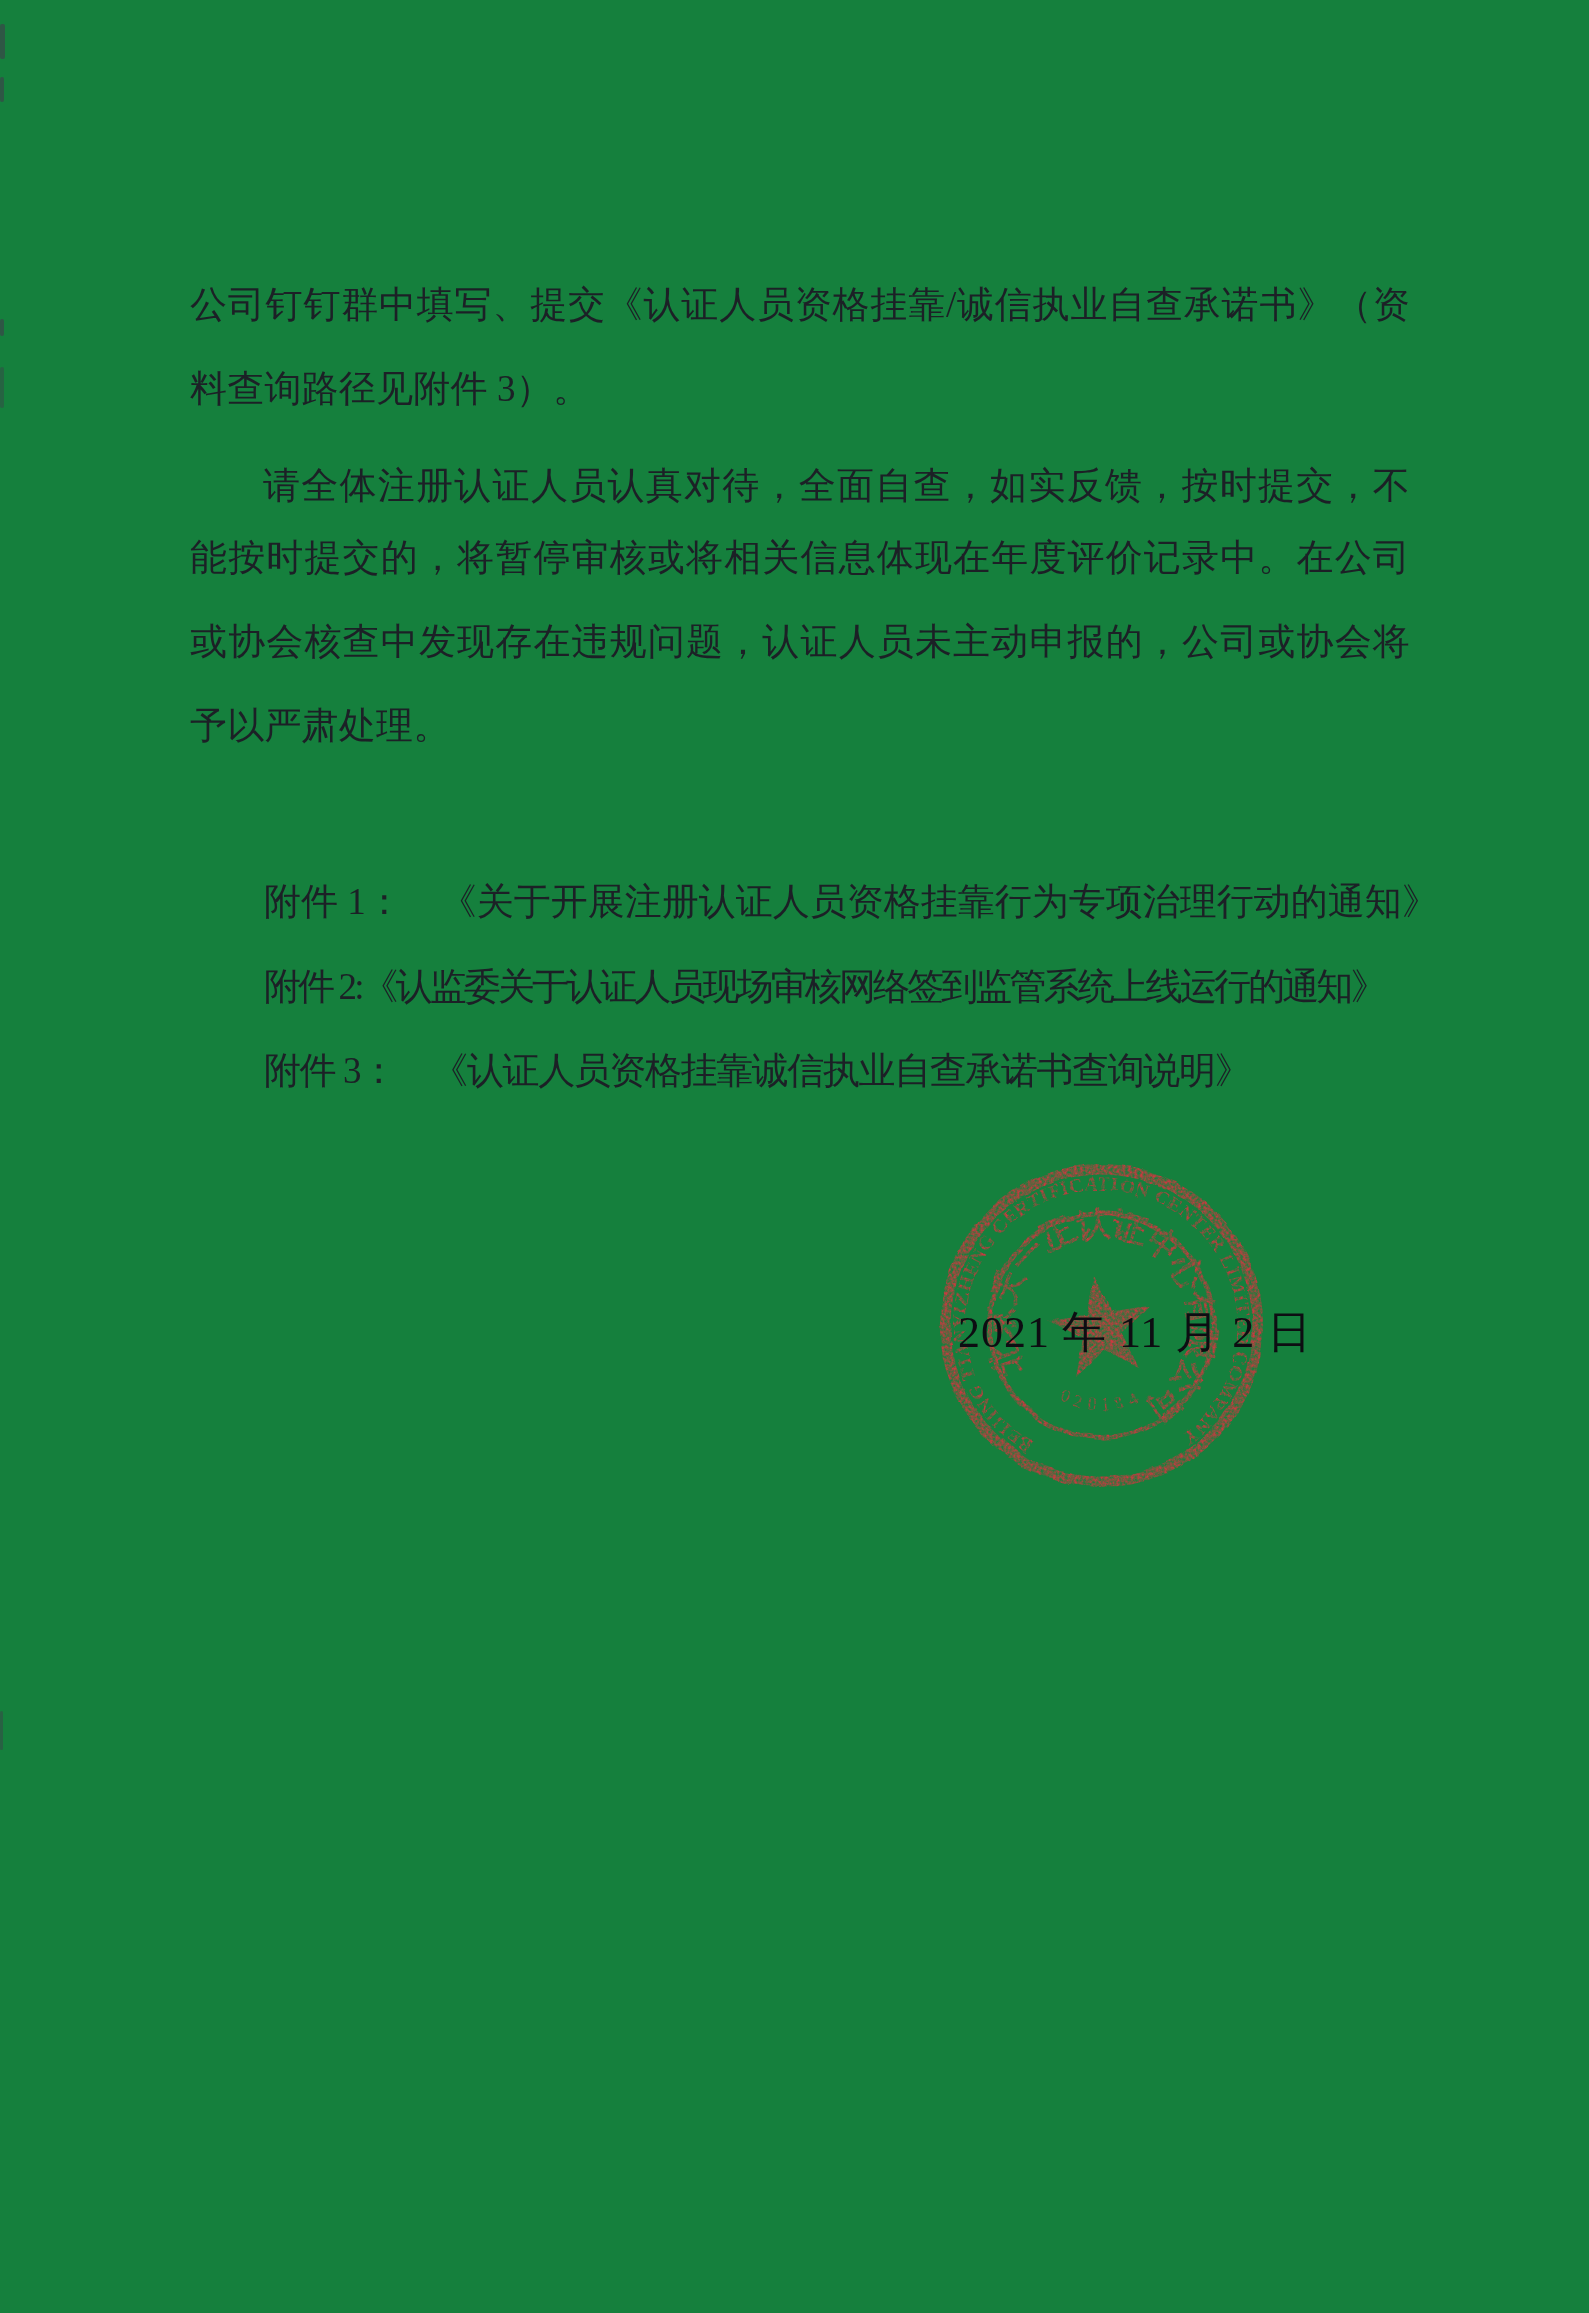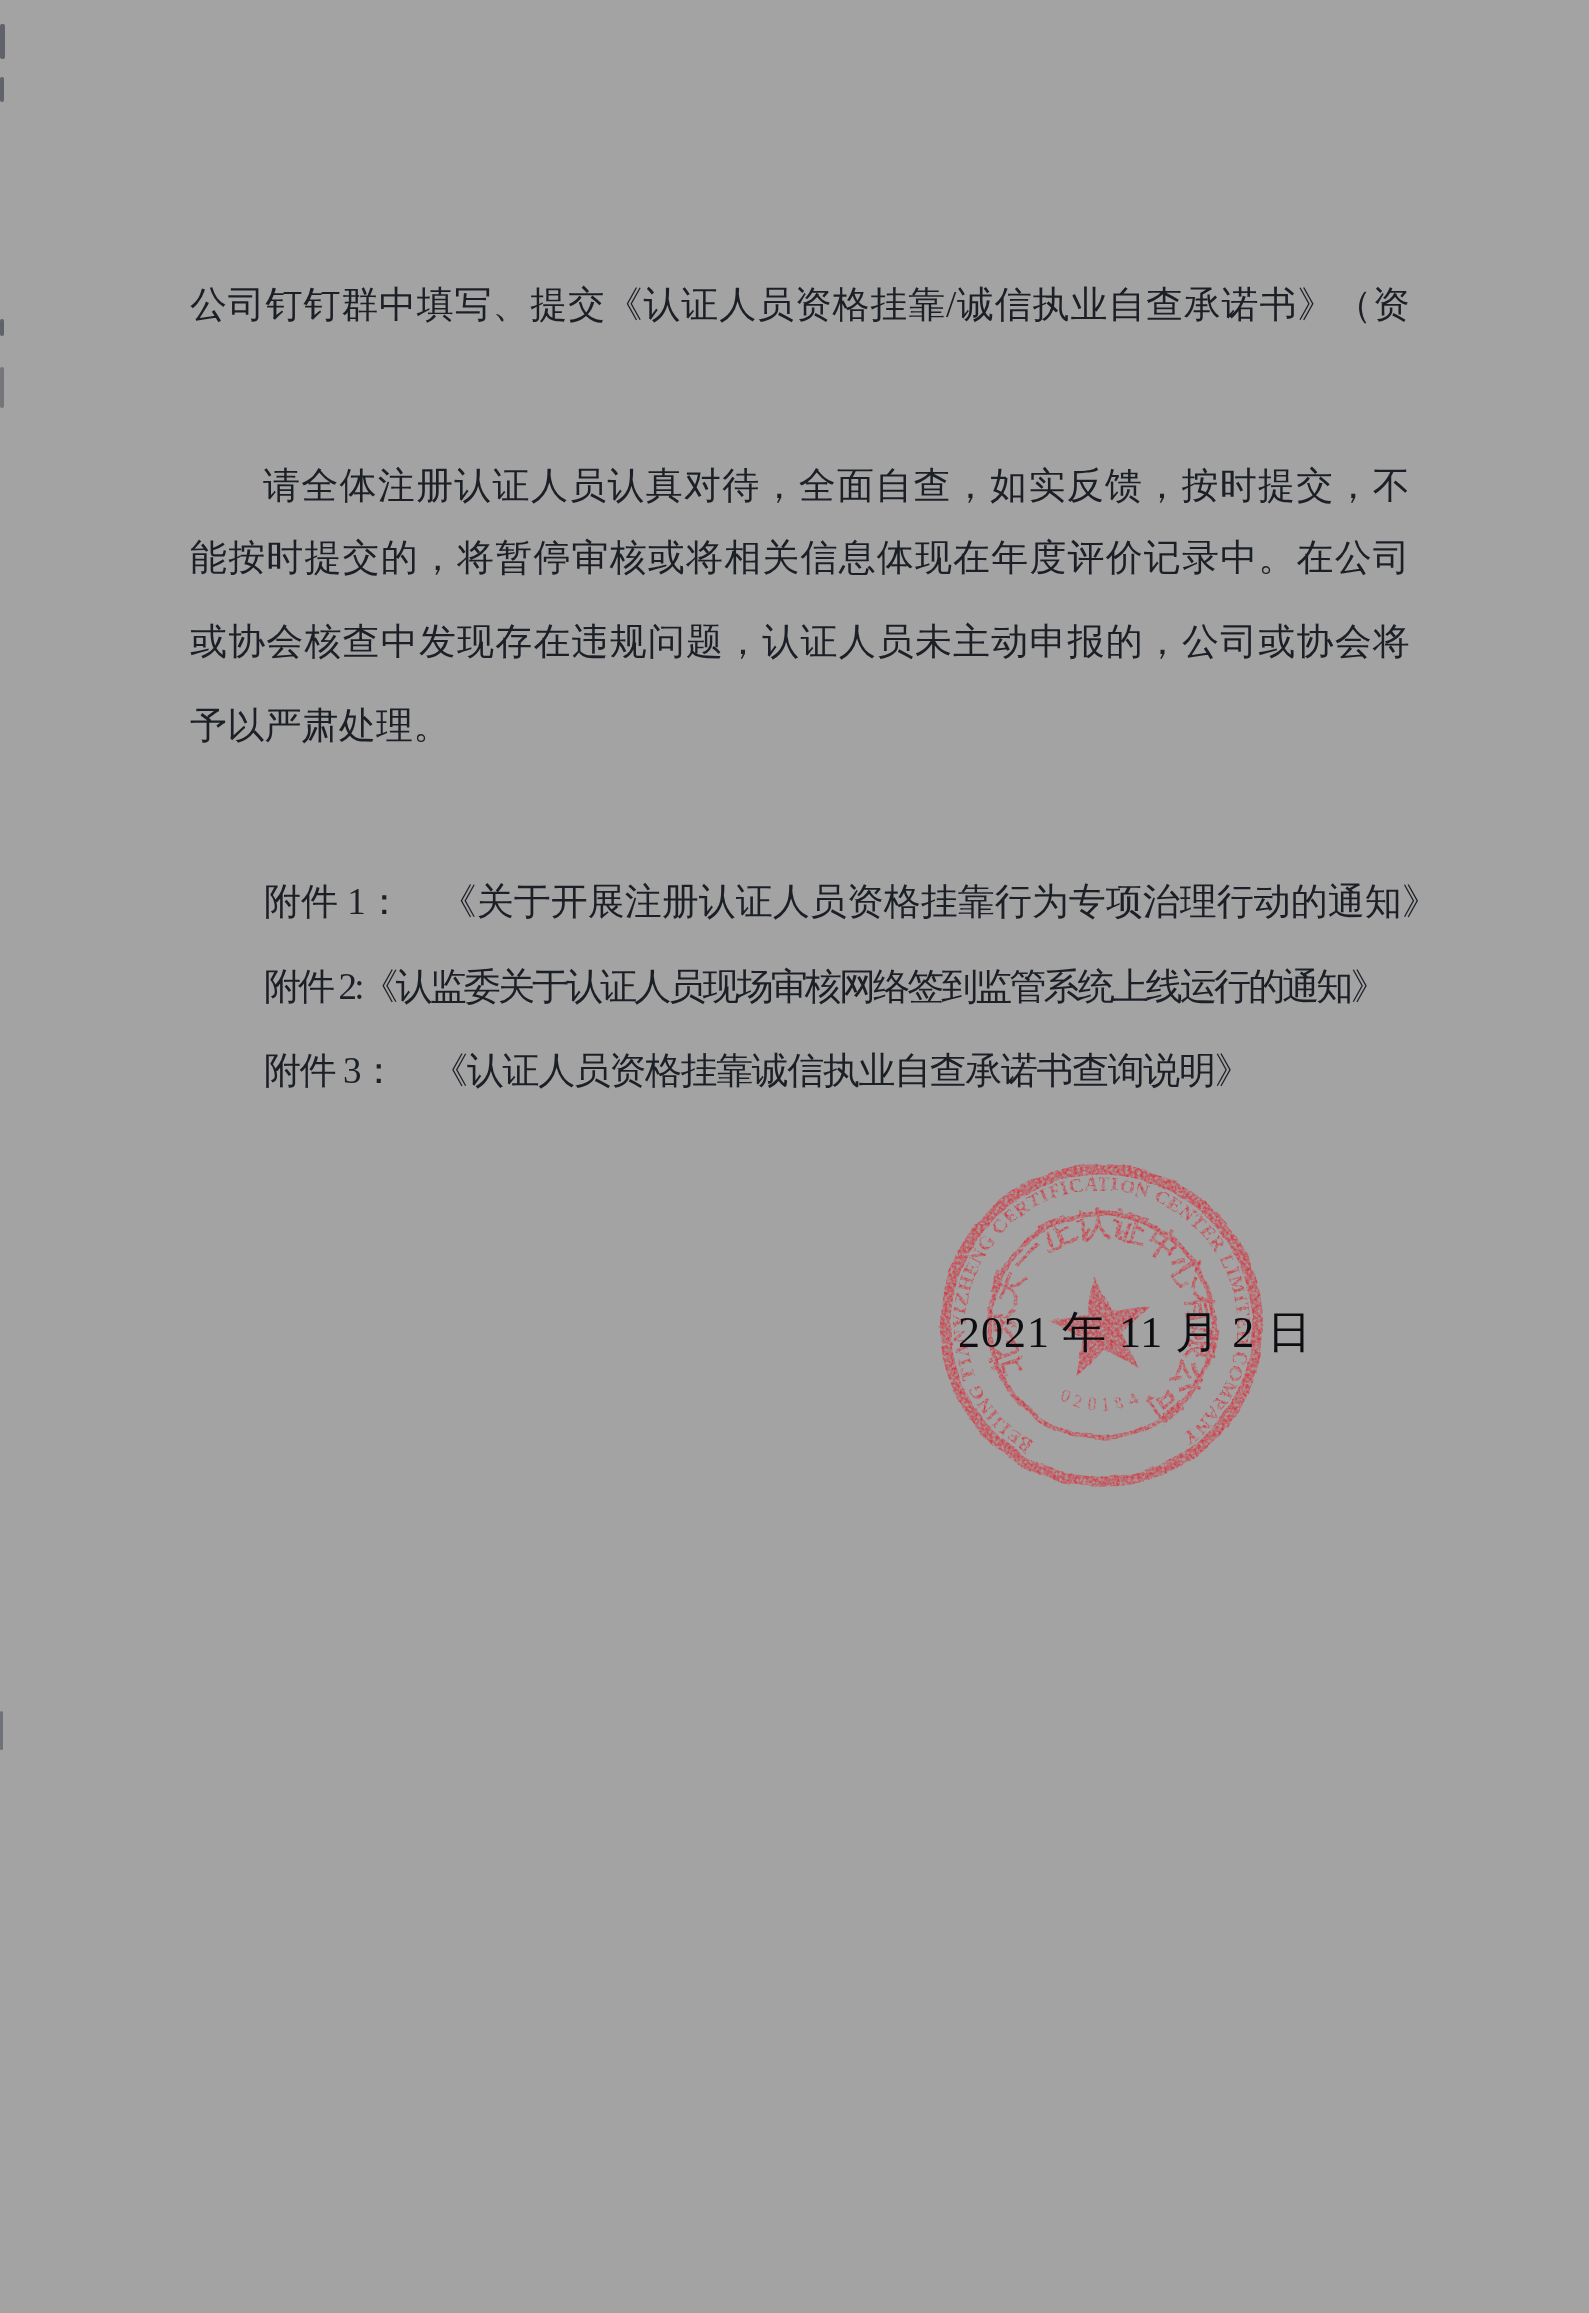--- a/index.html
+++ b/index.html
@@ -1,19 +1,19 @@
 <!DOCTYPE html>
 <html><head>
 <meta charset="utf-8">
 <style>
   html,body{margin:0;padding:0;background:#e8e8e8;}
   .page{
     position:relative;
     width:1589px;height:2313px;
-    background:#a3a3a3;
+    background:#15803d;
     overflow:hidden;
     font-family:"Liberation Serif","DejaVu Serif",serif;
   }
   .bodyline{
     position:absolute;
     left:190px;
     width:1220px;
     font-size:37px;
     line-height:1.18;
     color:#1c2026;
@@ -52,20 +52,21 @@
   .sp3{left:0;top:319px;width:3.9px;height:17.4px;}
   .sp4{left:0;top:367px;width:3.9px;height:41px;opacity:0.45;}
   .sp5{left:0;top:1711px;width:2.9px;height:39px;opacity:0.5;}
 </style>
 </head>
 <body>
 
 <div class="page">
 
   <div class="bodyline just" style="top:283px">公司钉钉群中填写、提交《认证人员资格挂靠/诚信执业自查承诺书》（资</div>
+  <div class="bodyline" style="top:367px">料查询路径见附件 3）。</div>
   <div class="bodyline just indent" style="top:452px">请全体注册认证人员认真对待，全面自查，如实反馈，按时提交，不</div>
   <div class="bodyline just" style="top:536px">能按时提交的，将暂停审核或将相关信息体现在年度评价记录中。在公司</div>
   <div class="bodyline" style="top:704px">予以严肃处理。</div>
   <div class="bodyline just" style="top:620px">或协会核查中发现存在违规问题，认证人员未主动申报的，公司或协会将</div>
 
   <div class="att a1" style="top:877px"><span>附件 1：　</span><span>《关于开展注册认证人员资格挂靠行为专项治理行动的通知》</span></div>
   <div class="att a2" style="top:962px"><span>附件 2:</span><span>《认监委关于认证人员现场审核网络签到监管系统上线运行的通知》</span></div>
   <div class="att a3" style="top:1046px"><span>附件 3：　</span><span>《认证人员资格挂靠诚信执业自查承诺书查询说明》</span></div>
 
   <svg class="seal-wrap" viewBox="-185 -185 370 370">

